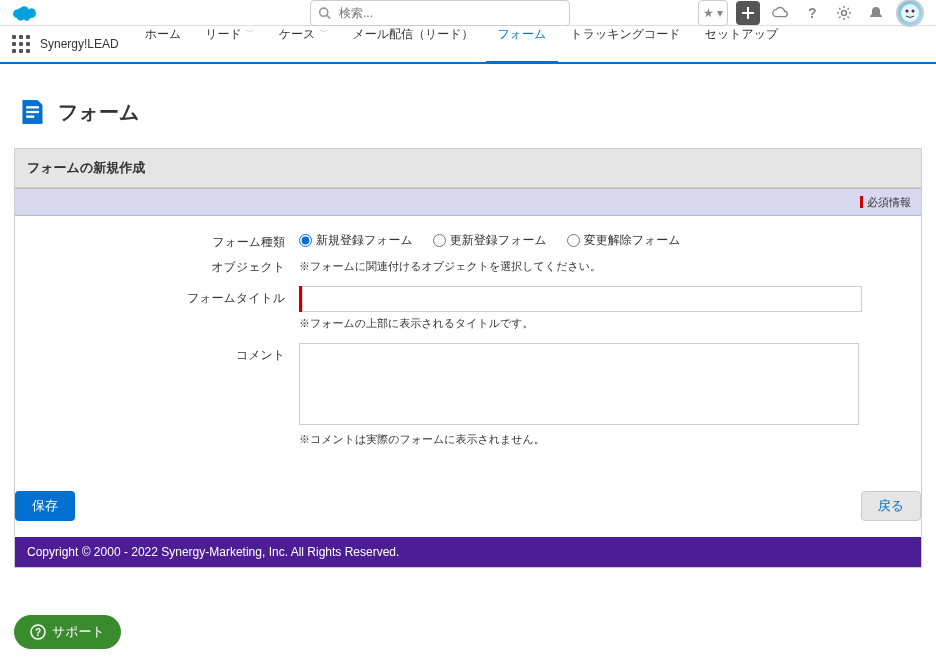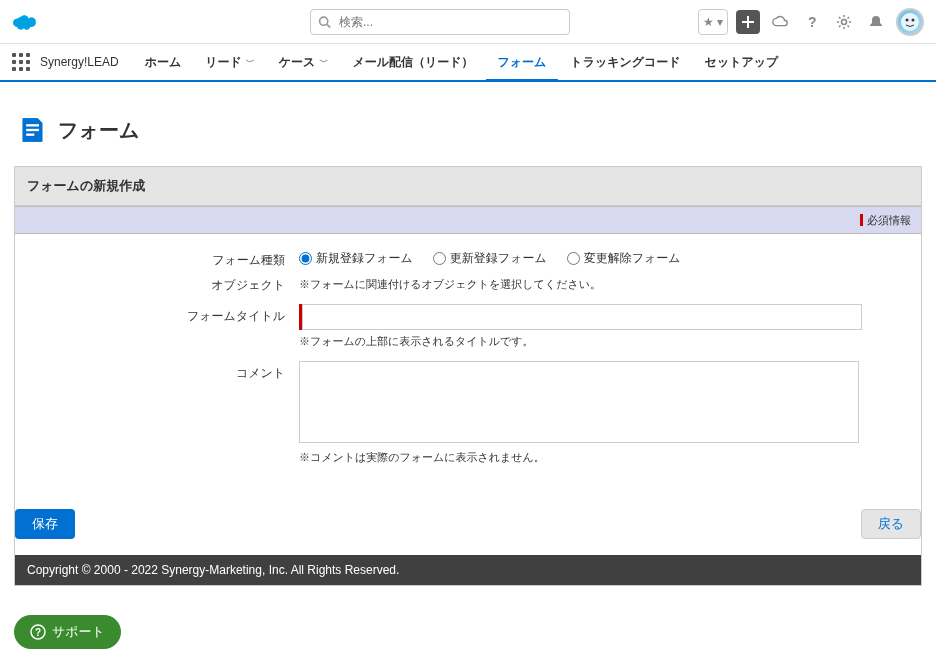--- a/index.html
+++ b/index.html
@@ -1,33 +1,33 @@
 <!DOCTYPE html>
 <html><head>
 <meta charset="utf-8">
 <style>
 * { box-sizing: border-box; margin: 0; padding: 0; }
 body { font-family: Arial, "Hiragino Sans", sans-serif; font-size: 13px; color: #333; background: #fff; width: 936px; }
-.top-header { height: 44px; display: flex; align-items: center; padding: 10px 12px; border-bottom: 1px solid #ddd; }
+.top-header { height: 26px; display: flex; align-items: center; padding: 10px 12px; border-bottom: 1px solid #ddd; }
 .cloud-logo { width: 28px; height: 20px; }
 .search-wrap { margin-left: 270px; position: relative; }
 .search-box { width: 260px; height: 26px; border: 1px solid #ccc; border-radius: 4px; padding: 0 8px 0 28px; font-size: 12px; background: #fff; }
 .search-icon-svg { position: absolute; left: 8px; top: 50%; transform: translateY(-50%); width: 13px; height: 13px; color: #999; }
 .header-right { margin-left: auto; display: flex; align-items: center; gap: 8px; }
 .star-btn { border: 1px solid #ccc; border-radius: 4px; height: 26px; padding: 0 4px; display: flex; align-items: center; font-size: 12px; color: #888; cursor: pointer; background: #fff; }
 .icon-btn { width: 24px; height: 24px; display: flex; align-items: center; justify-content: center; color: #888; cursor: pointer; border-radius: 4px; }
 .icon-btn.dark { background: #555; color: #fff; }
 .avatar { width: 28px; height: 28px; border-radius: 50%; background: linear-gradient(135deg,#6ec1e4,#a8d8f0); border: 2px solid #ccc; display: flex; align-items: center; justify-content: center; }
 .nav-bar { height: 38px; display: flex; align-items: stretch; border-bottom: 2px solid #0070d2; padding: 0 12px; }
 .app-launcher { display: flex; align-items: center; gap: 10px; padding-right: 14px; }
 .dots-grid { width: 18px; height: 18px; display: grid; grid-template-columns: repeat(3,4px); grid-template-rows: repeat(3,4px); gap: 3px; }
 .dots-grid span { background: #555; border-radius: 1px; }
 .app-name { font-size: 12px; font-weight: 400; color: #333; }
 .nav-tabs { display: flex; align-items: stretch; }
-.nav-tab { display: flex; align-items: center; padding: 0 12px; font-size: 12px; color: #333; cursor: pointer; white-space: nowrap; position: relative; font-weight: bold; }
+.nav-tab { display: flex; padding: 0 12px; font-size: 12px; color: #333; cursor: pointer; white-space: nowrap; position: relative; }
 .nav-tab.active { color: #0070d2; }
 .nav-tab.active::after { content: ""; position: absolute; left: 0; right: 0; bottom: -2px; height: 3px; background: #0070d2; }
 .nav-tab .chev { margin-left: 4px; font-size: 9px; color: #888; }
 .page-content { padding: 26px 14px 0 14px; }
 .page-title { display: flex; align-items: center; gap: 12px; padding: 8px 0 22px 4px; }
 .page-title-icon { width: 28px; height: 28px; color: #0070d2; }
 .page-title h1 { font-size: 20px; font-weight: 600; color: #333; }
 .form-panel { border: 1px solid #ccc; }
 .panel-header { background: #e5e5e5; padding: 10px 12px; font-weight: 700; font-size: 13px; border-bottom: 1px solid #ccc; }
 .required-strip { background: #d8d8f0; height: 28px; display: flex; align-items: center; justify-content: flex-end; padding: 0 10px; border-bottom: 1px solid #bbb; border-top: 1px solid #bbb; }
@@ -42,21 +42,21 @@
 .radio-item input { accent-color: #0070d2; }
 .req-border { border-left: 3px solid #c00; padding-left: 0; display: inline-block; }
 .select-field { width: 290px; height: 26px; border: 1px solid #ccc; font-size: 12px; padding: 0 4px; }
 .help-text { font-size: 11px; color: #333; margin-top: 4px; margin-bottom: 8px; }
 .text-input { width: 560px; height: 26px; border: 1px solid #ccc; padding: 0 6px; font-size: 12px; }
 .textarea-input { width: 560px; height: 82px; border: 1px solid #ccc; padding: 6px; font-size: 12px; resize: none; }
 .button-row { display: flex; justify-content: space-between; gap: 0; padding: 16px 0; }
 .btn { height: 30px; padding: 0 16px; border-radius: 4px; font-size: 13px; cursor: pointer; border: 1px solid transparent; }
 .btn-primary { background: #0070d2; color: #fff; }
 .btn-secondary { background: #e5e5e5; color: #0070d2; border: 1px solid #ccc; }
-.footer { background: #404040; color: #fff; padding: 8px 12px; font-size: 12px; }
+.footer { background: #4c1d95; color: #fff; padding: 8px 12px; font-size: 12px; }
 .support-btn { position: fixed; left: 14px; bottom: 14px; background: #3a8a2e; color: #fff; border-radius: 20px; padding: 8px 16px; font-size: 13px; display: flex; align-items: center; gap: 6px; cursor: pointer; }
 </style>
 </head>
 <body>
 
 <div class="top-header">
   <svg class="cloud-logo" viewBox="0 0 40 26">
       <path fill="#00a1e0" d="M12 6a7 7 0 0 1 12 2 6 6 0 0 1 10 5 6 6 0 0 1-6 7h-2a5 5 0 0 1-9 2 6 6 0 0 1-10-2 6 6 0 0 1 1-12 6 6 0 0 1 4-2z"></path>
     </svg>
   <div class="search-wrap">

